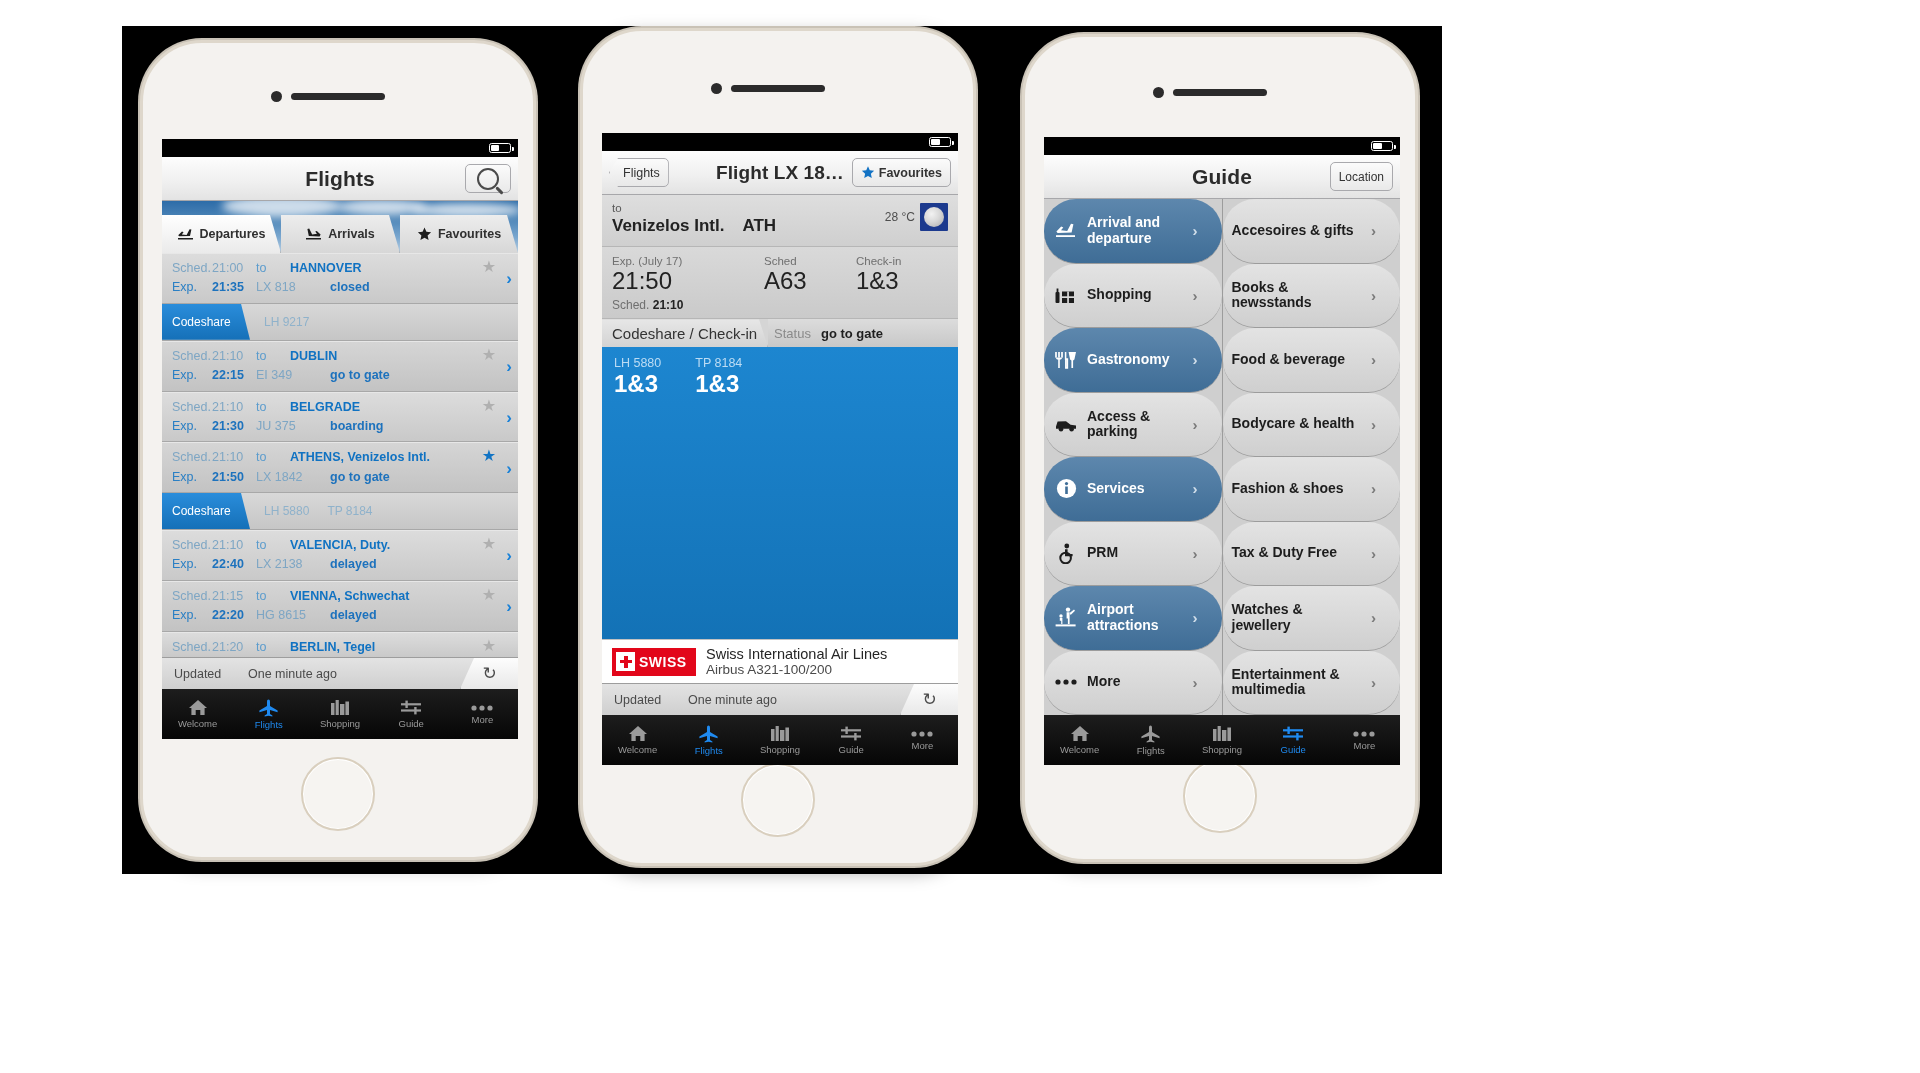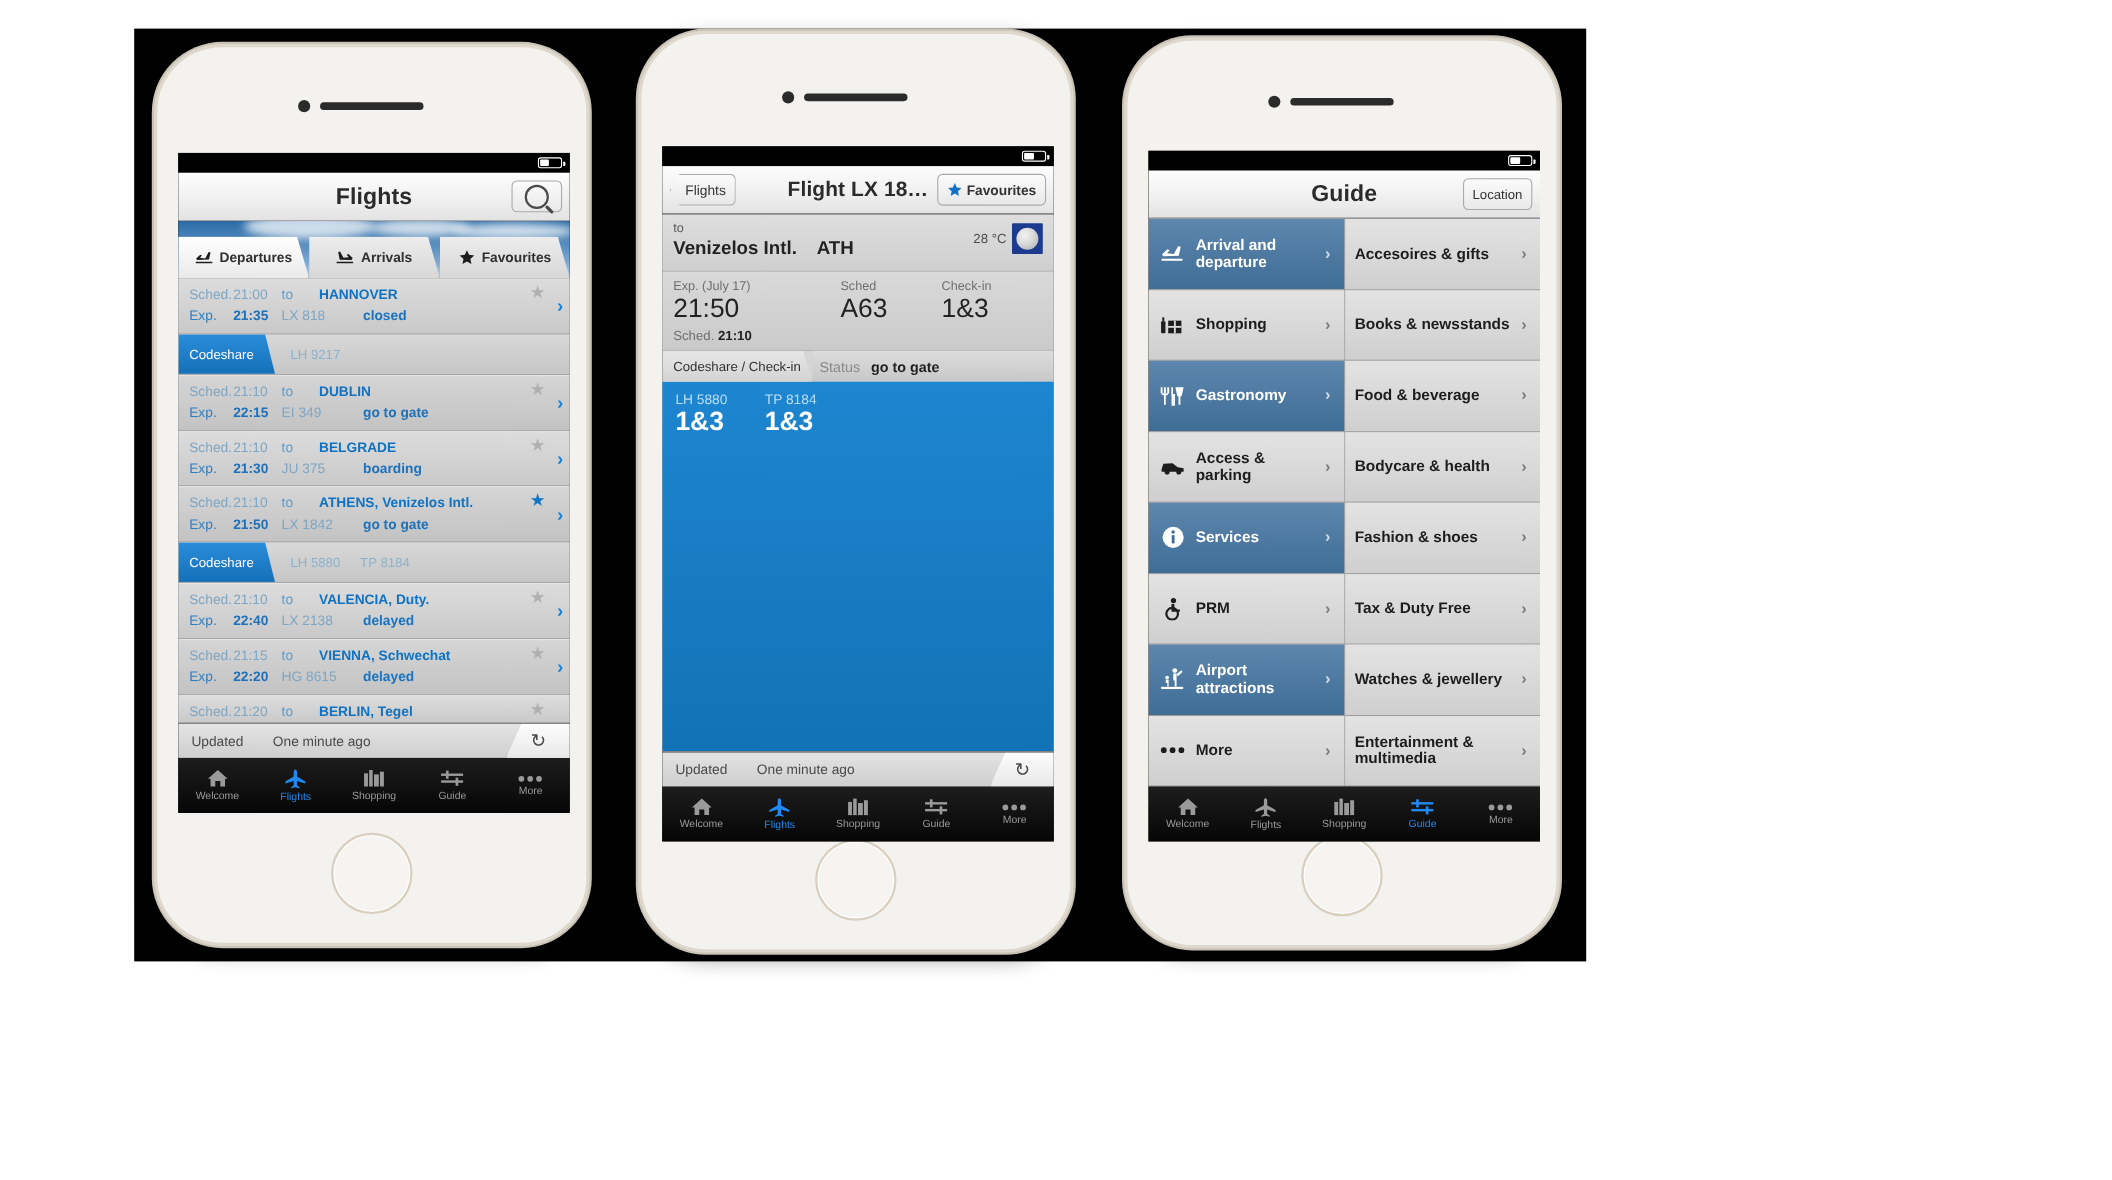--- a/index.html
+++ b/index.html
@@ -249,21 +249,21 @@
   .det-col { flex: 1; }
   .det-col.narrow { flex: 0 0 92px; }
   .det-lab { font-size: 11.5px; color: #6f6f6f; margin-bottom: 1px; }
   .det-big { font-size: 24px; color: #222; line-height: 1.1; }
   .det-sched { font-size: 12px; color: #6f6f6f; margin-top: 4px; }
   .det-sched b { color: #222; font-weight: 700; }
 
   .det-segtabs { display: flex; height: 28px; }
   .det-seg {
     display: flex; align-items: center; justify-content: center;
-    font-size: 12px; padding: 0 10px;
+    font-size: 15px; padding: 0 10px;
     background: linear-gradient(#e7e7e7,#d3d3d3);
     color: #333; border-right: 1px solid #b0b0b0;
     clip-path: polygon(0 0, calc(100% - 9px) 0, 100% 100%, 0 100%);
   }
   .det-status {
     flex: 1; display: flex; align-items: center; gap: 10px;
     background: linear-gradient(#dcdcdc,#c8c8c8);
     padding-left: 6px; font-size: 13px;
   }
   .det-status .lab { color: #8a8a8a; }
@@ -299,23 +299,23 @@
   .airline-txt .a1 { font-size: 14.5px; color: #262626; }
   .airline-txt .a2 { font-size: 13.5px; color: #4a4a4a; }
 
   
   .guide { flex: 1 1 auto; display: flex; overflow: hidden; background: #cfcfcf; }
   .guide-col { flex: 1; display: flex; flex-direction: column; }
   .guide-col.left { border-right: 1px solid #9c9c9c; }
   .g-item {
     flex: 1 1 0;
     display: flex; align-items: center; gap: 8px;
-    padding: 0 12px 0 9px;
+    padding: 0 24px 0 9px;
     border-bottom: 1px solid #9c9c9c;
-    font-size: 14px; position: relative;
+    font-size: 14px; position: relative; border-radius: 32px;
   }
   .g-item.blue {
     background: linear-gradient(#5d87ad,#3f6d96);
     color: #fff;
   }
   .g-item.grey {
     background: linear-gradient(#e3e3e3,#cfcfcf);
     color: #1d1d1d;
   }
   .g-label { flex: 1; font-weight: 700; line-height: 1.12; }
@@ -630,20 +630,30 @@
           <div class="db-col">
             <div class="dbc-code">LH 5880</div>
             <div class="dbc-val">1&amp;3</div>
           </div>
           <div class="db-col">
             <div class="dbc-code">TP 8184</div>
             <div class="dbc-val">1&amp;3</div>
           </div>
         </div>
 
+        <div class="airline-bar">
+          <div class="swiss-logo">
+            <span class="swiss-cross"></span>
+            <span class="swiss-word">SWISS</span>
+          </div>
+          <div class="airline-txt">
+            <div class="a1">Swiss International Air Lines</div>
+            <div class="a2">Airbus A321-100/200</div>
+          </div>
+        </div>
       </div>
 
       <div class="updatedbar">
         <span class="u-lab">Updated</span>
         <span class="u-val">One minute ago</span>
         <div class="refresh-btn">↻</div>
       </div>
 
       <div class="tabbar">
         <div class="tab">

